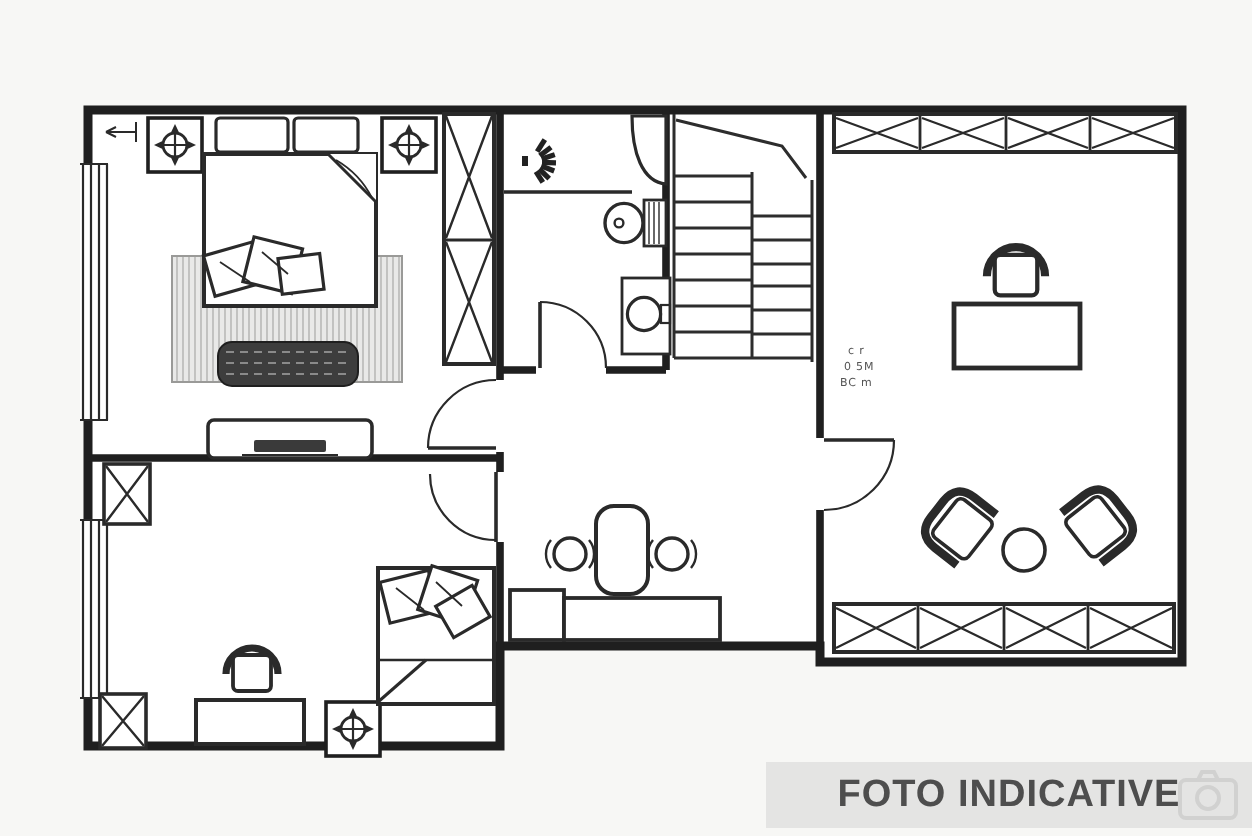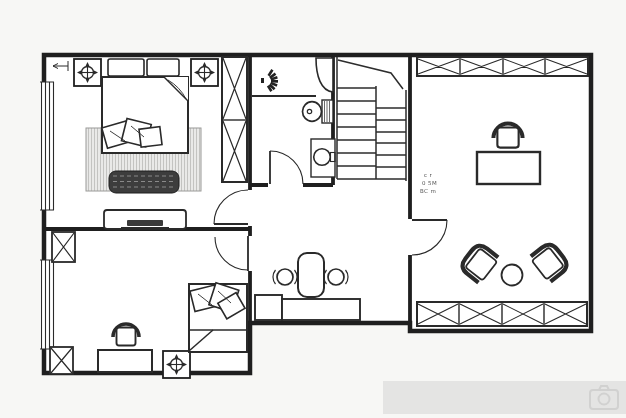--- a/index.html
+++ b/index.html
@@ -222,20 +222,21 @@
     <circle class="ff" stroke-width="1.8" cx="512" cy="275" r="10.5"></circle>
     <g>
       <text class="note-text" x="424" y="177">c r</text>
       <text class="note-text" x="422" y="185">0 5M</text>
       <text class="note-text" x="420" y="193">BC m</text>
     </g>
   </g>
 </svg>
 
 <div class="banner" style="background: rgb(228, 228, 227); color: rgb(78, 78, 78);">
+  <span>FOTO INDICATIVE</span>
   <svg class="cam" width="30" height="26" viewBox="0 0 30 26">
     <rect x="1" y="6" width="28" height="19" rx="3" fill="none" stroke="#555" stroke-width="2"></rect>
     <path d="M10,6 L12,2 H18 L20,6" fill="none" stroke="#555" stroke-width="2"></path>
     <circle cx="15" cy="15" r="5.5" fill="none" stroke="#555" stroke-width="2"></circle>
   </svg>
 </div>
 
 </div>
 
 </body></html>

